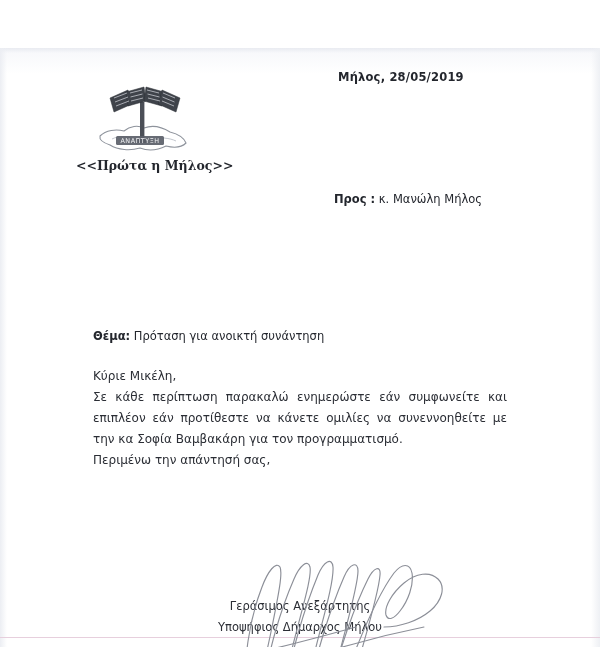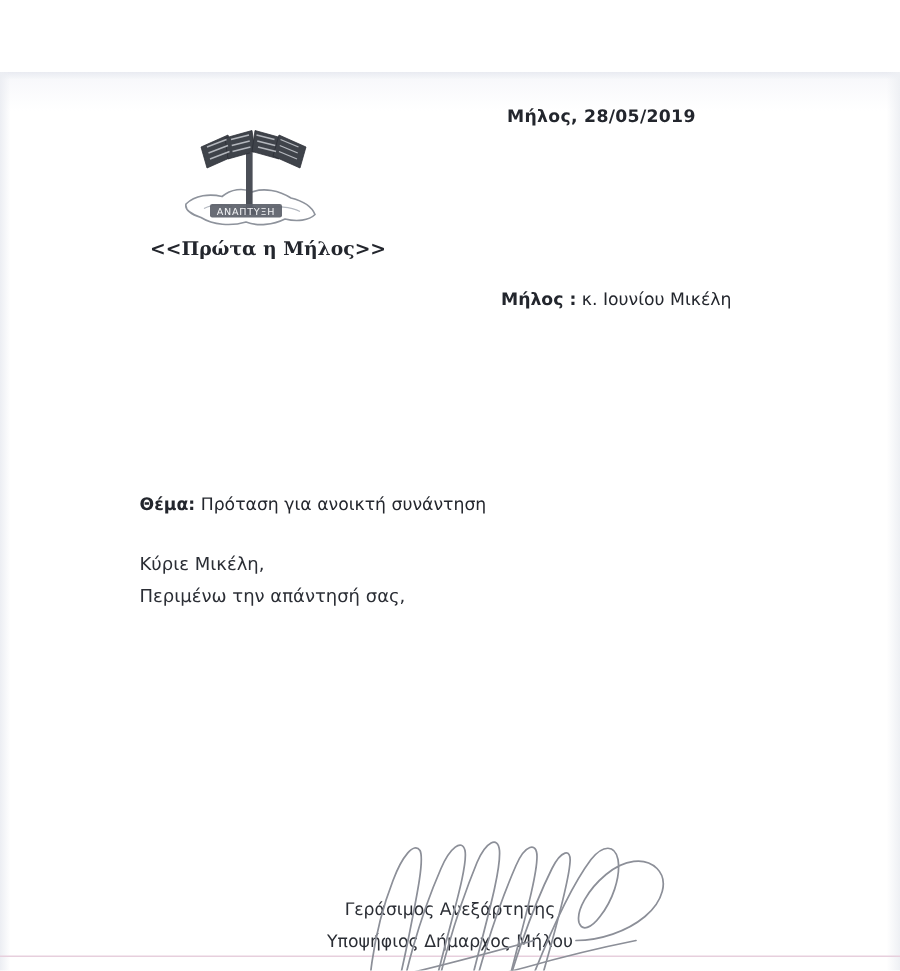--- a/index.html
+++ b/index.html
@@ -62,21 +62,21 @@
     font-size: 11.5px;
     font-weight: bold;
     letter-spacing: 0.2px;
     color: #23262d;
     white-space: nowrap;
   }
 
   
   .logo-block {
     position: absolute;
-    left: 100px;
+    left: 76px;
     top: 36px;
     width: 132px;
     height: 100px;
   }
   .logo-art {
     position: absolute;
     left: 10px;
     top: 0;
     width: 112px;
     height: 74px;
@@ -236,29 +236,30 @@
         <line x1="76" y1="17" x2="88" y2="22"></line>
       </g>
 
       <rect x="30" y="52" width="48" height="9" rx="1.5" fill="#5b6069" opacity="0.92"></rect>
       <text x="54" y="59" text-anchor="middle" font-family="'DejaVu Sans', sans-serif" font-size="6.4" letter-spacing="0.5" fill="#f2f3f5">ΑΝΑΠΤΥΞΗ</text>
     </svg>
     <div class="logo-tagline">&lt;&lt;Πρώτα η Μήλος&gt;&gt;</div>
   </div>
 
   <div class="recipient">
-    <span class="lbl">Μήλος :</span><span> κ. Ιουνίου Μικέλη</span>
+    <span class="lbl">Προς :</span><span> κ. Μανώλη Μήλος</span>
   </div>
 
   <div class="subject">
     <span class="lbl">Θέμα:</span><span> Πρόταση για ανοικτή συνάντηση</span>
   </div>
 
   <div class="body-block">
     <p>Κύριε Μικέλη,</p>
+    <p class="just">Σε κάθε περίπτωση παρακαλώ ενημερώστε εάν συμφωνείτε και επιπλέον εάν προτίθεστε να κάνετε ομιλίες να συνεννοηθείτε με την κα Σοφία Βαμβακάρη για τον προγραμματισμό.</p>
     <p>Περιμένω την απάντησή σας,</p>
   </div>
 
   <div class="sig-name">Γεράσιμος Ανεξάρτητης</div>
   <div class="sig-role">Υποψήφιος Δήμαρχος Μήλου</div>
   <div class="rule-pink"></div>
   <div class="sig-org">Επικεφαλής της Ανεξάρτητης Δημοτικής Κίνησης &lt;&lt;Πρώτα η Μήλος&gt;&gt;</div>
 
   <svg class="signature-ink" viewBox="0 0 240 142">
     <g fill="none" stroke="#8c8f98" stroke-width="1.15" stroke-linecap="round" stroke-linejoin="round">

